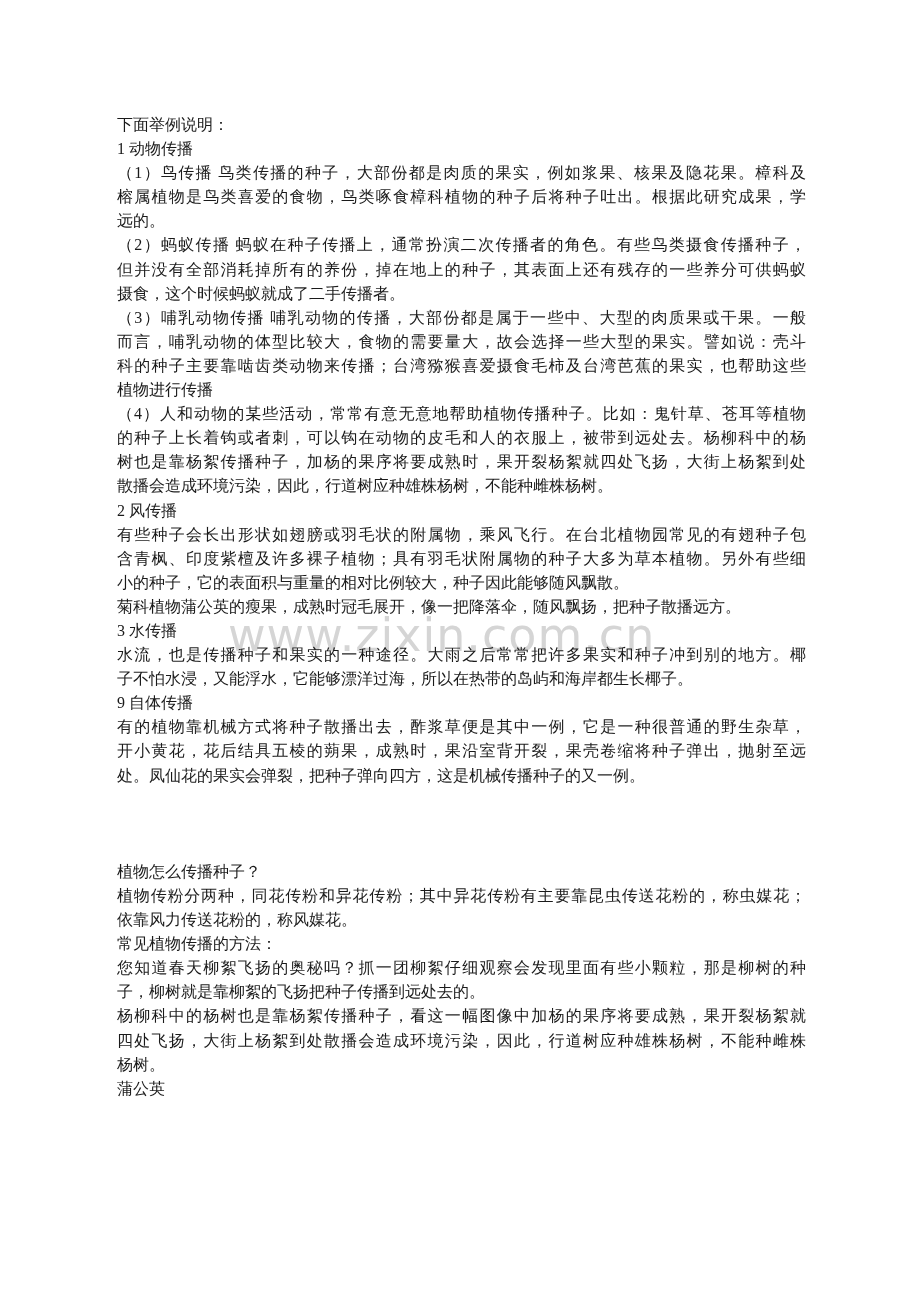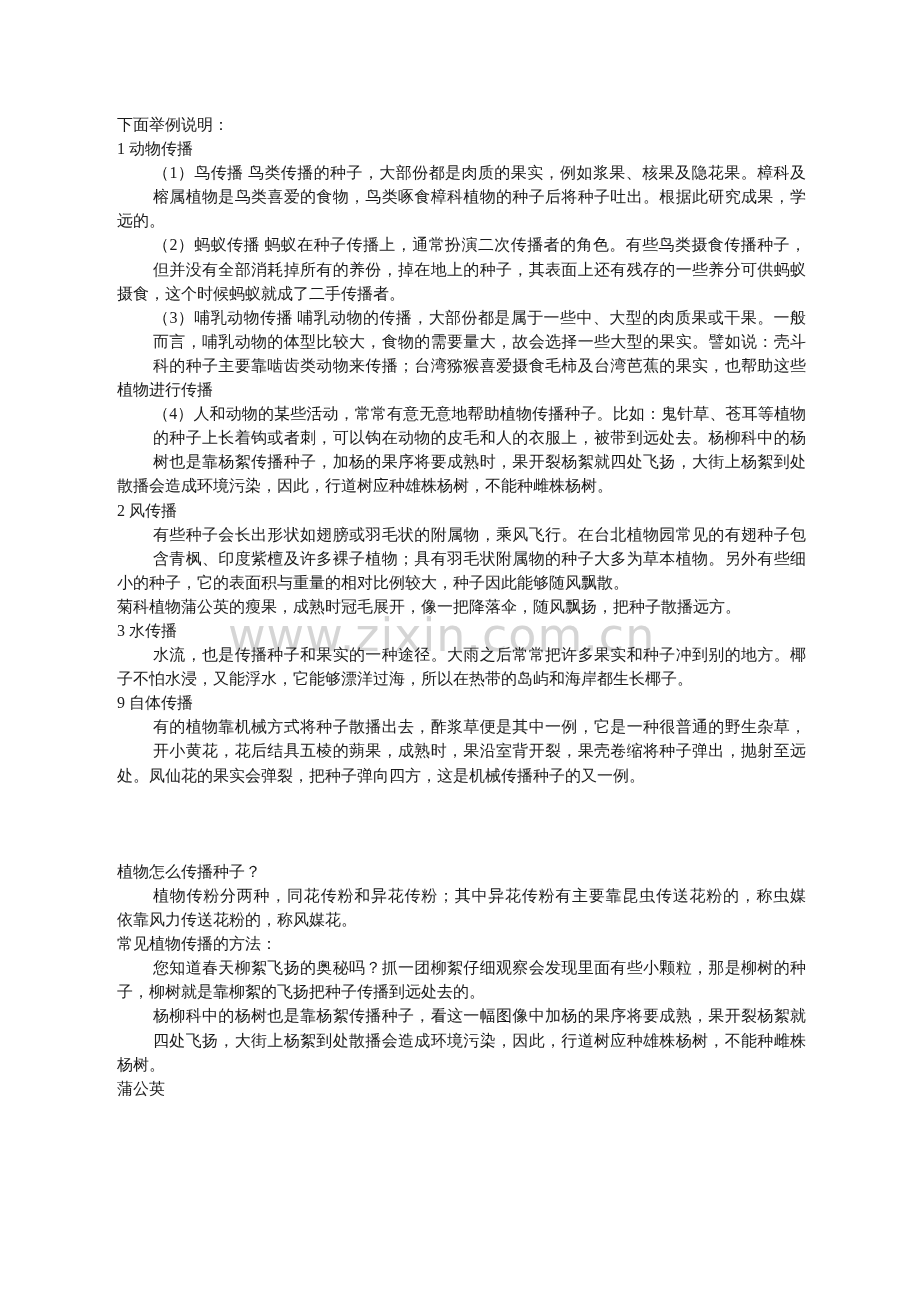--- a/index.html
+++ b/index.html
@@ -39,21 +39,20 @@
   }
   .line {
     height: 24.1px;
     line-height: 24.1px;
     overflow: hidden;
     text-align: left;
   }
   .line.just {
     text-align: justify;
     text-align-last: justify;
-    margin-left: 36px;
   }
 </style>
 </head>
 <body>
 
 <div class="page">
   <div class="watermark">www.zixin.com.cn</div>
   <div class="text-block">
       <div class="line">下面举例说明：</div>
       <div class="line">1 动物传播</div>

